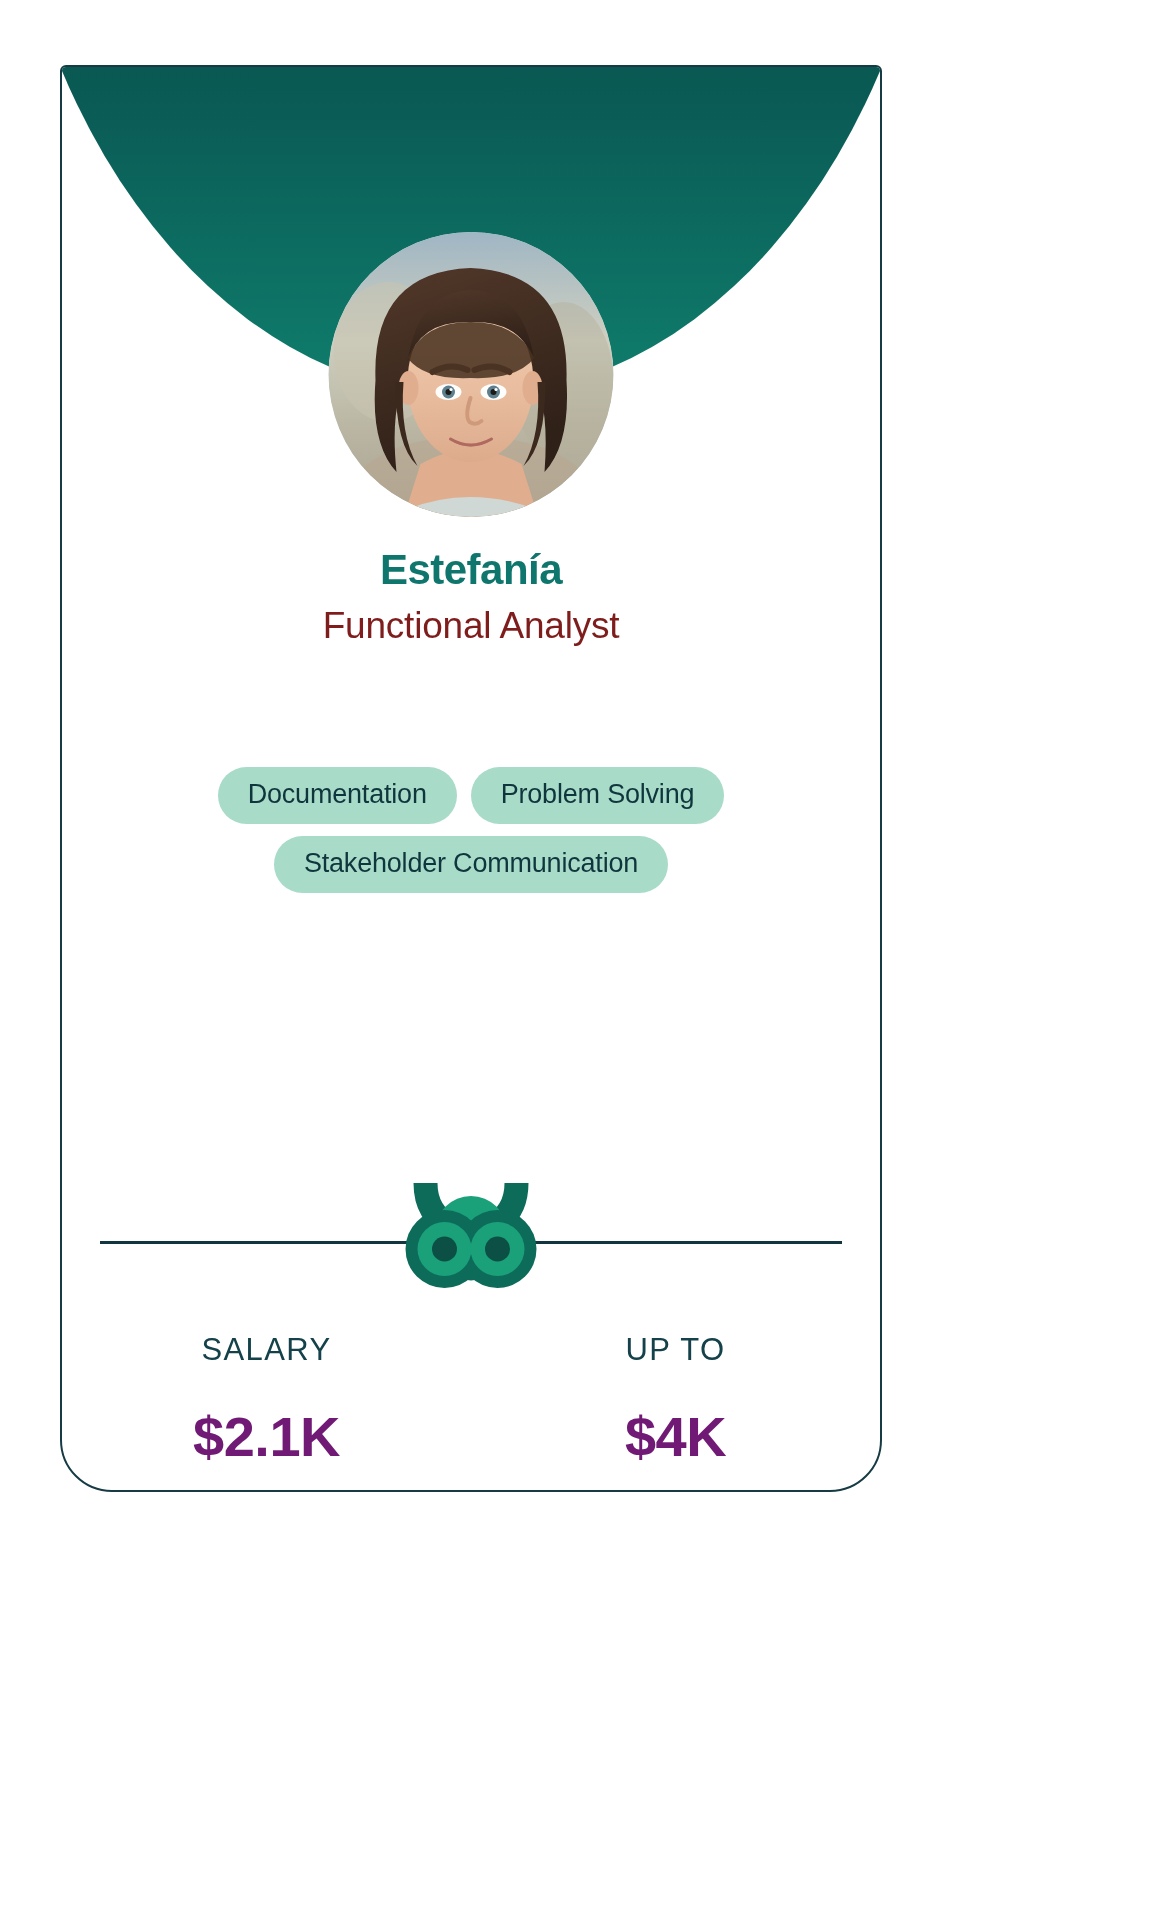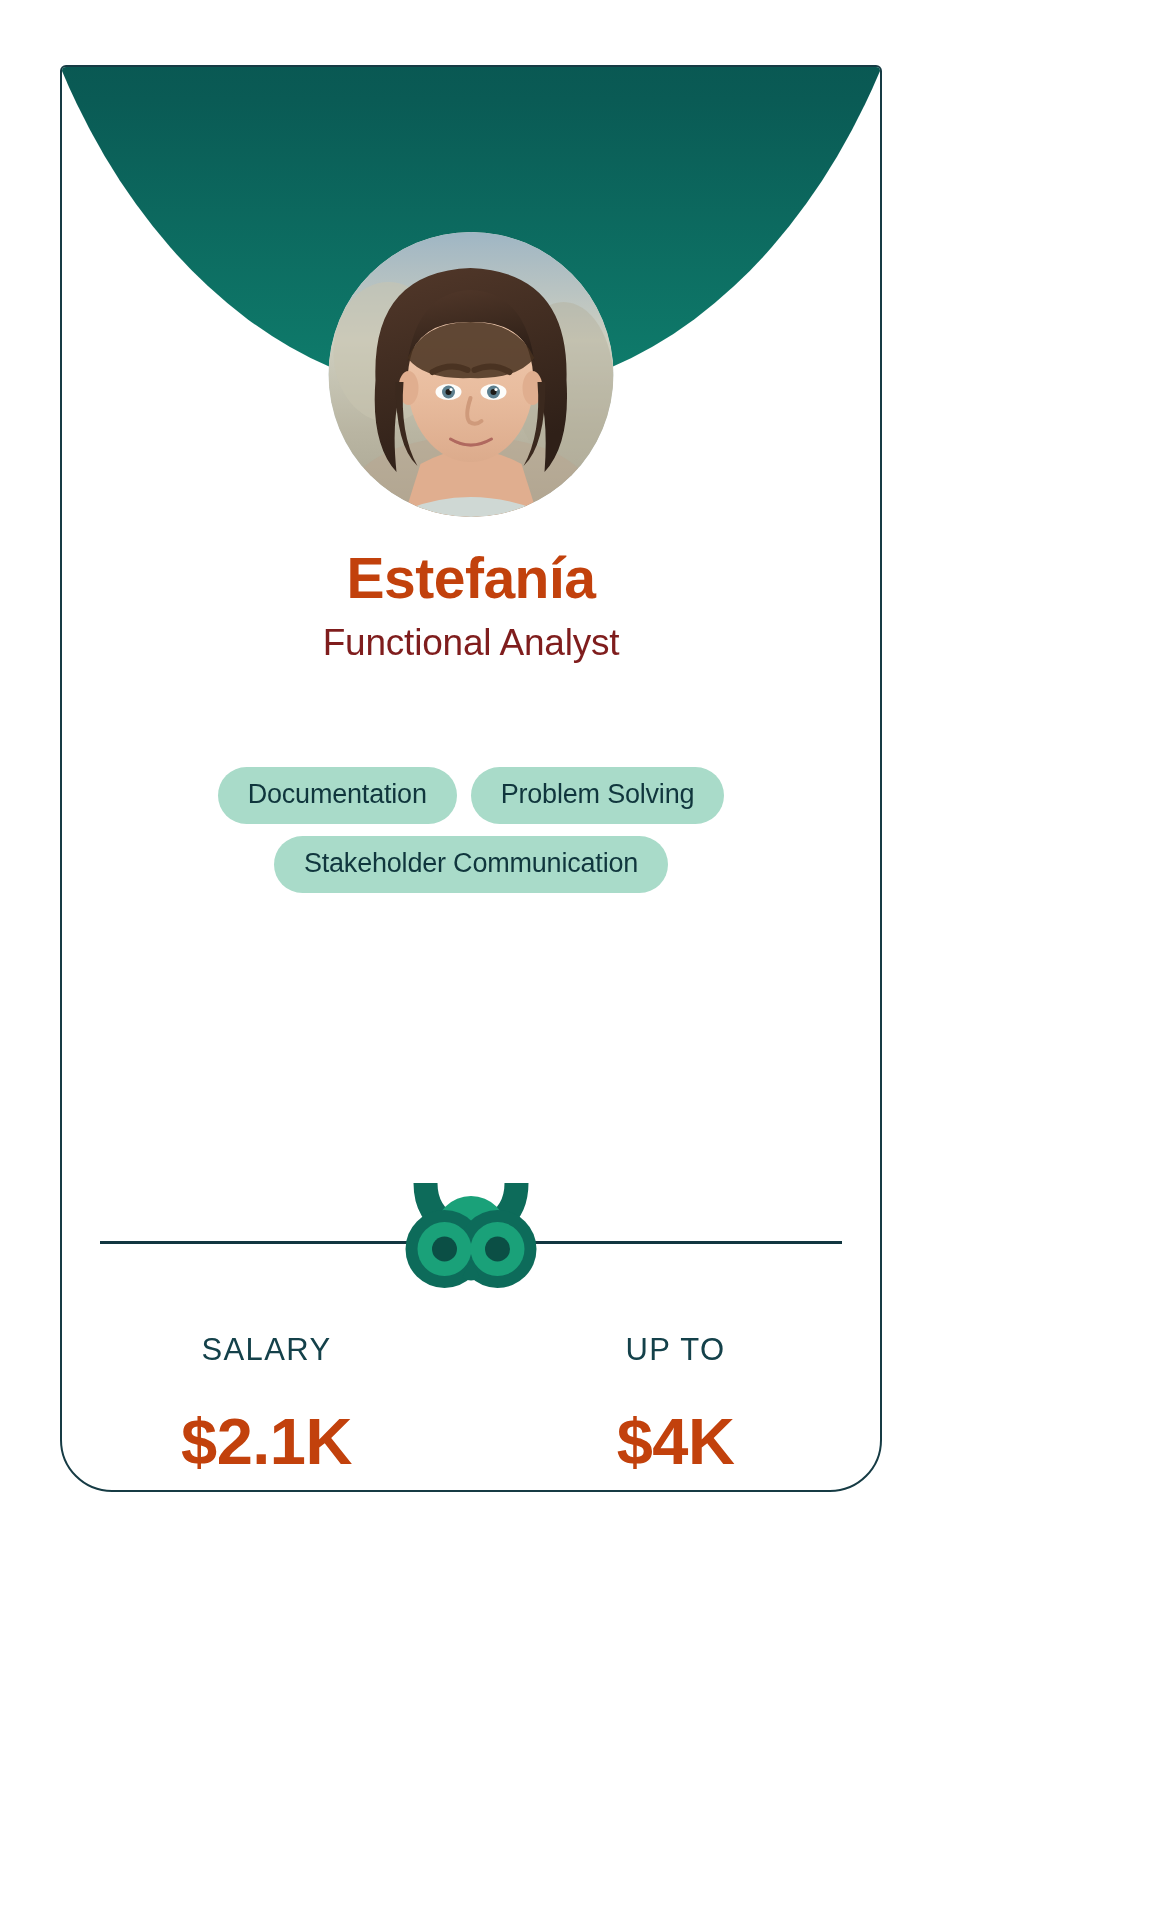--- a/index.html
+++ b/index.html
@@ -47,21 +47,21 @@
     width:285px; height:285px;
     border-radius:50%;
     overflow:hidden;
     background:#cfd6d2;
   }
   .avatar svg { display:block; width:285px; height:285px; }
 
   
   .identity { position:absolute; left:0; top:480px; width:100%; text-align:center; }
   .name {
-    font-size:57px; font-weight:bold; color:#c2410c;
+    font-size:42px; font-weight:bold; color:#0f766e;
     letter-spacing:-0.5px; line-height:1.1;
   }
   .role {
     margin-top:12px;
     font-size:37px; font-weight:400; color:#7f1d1d;
     letter-spacing:-0.2px;
   }
   .country {
     margin-top:13px;
     font-size:27px; font-weight:bold; color:#0c373e;
@@ -105,21 +105,21 @@
     position:absolute; left:0; top:1265px; width:100%;
     display:flex;
   }
   .salary-col { flex:1; text-align:center; }
   .salary-label {
     font-size:31px; font-weight:400; color:#14414a;
     letter-spacing:1.4px;
   }
   .salary-value {
     margin-top:36px;
-    font-size:65px; font-weight:bold; color:#c2410c;
+    font-size:56px; font-weight:bold; color:#701a75;
     letter-spacing:-0.5px;
   }
 </style>
 </head>
 <body>
 
 <div class="stage">
 
   <div class="card">
 

